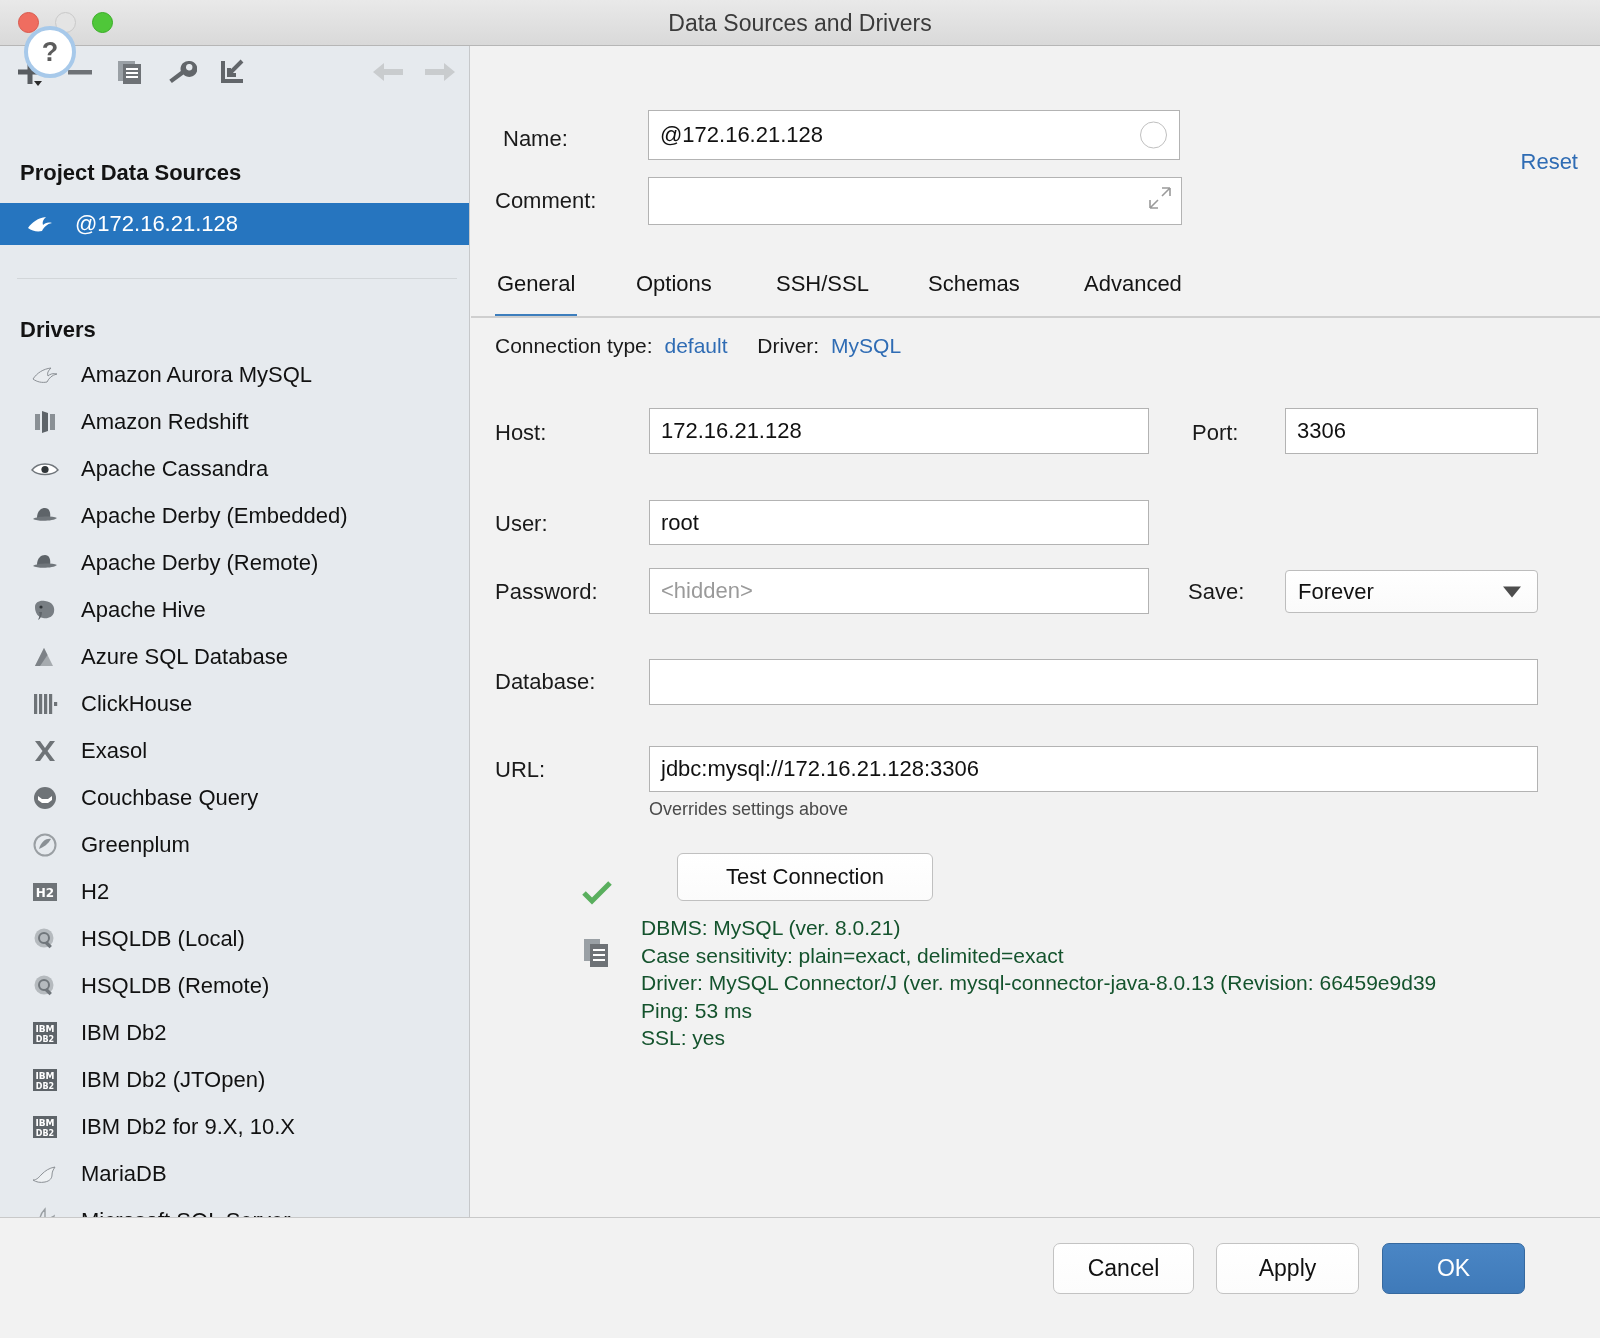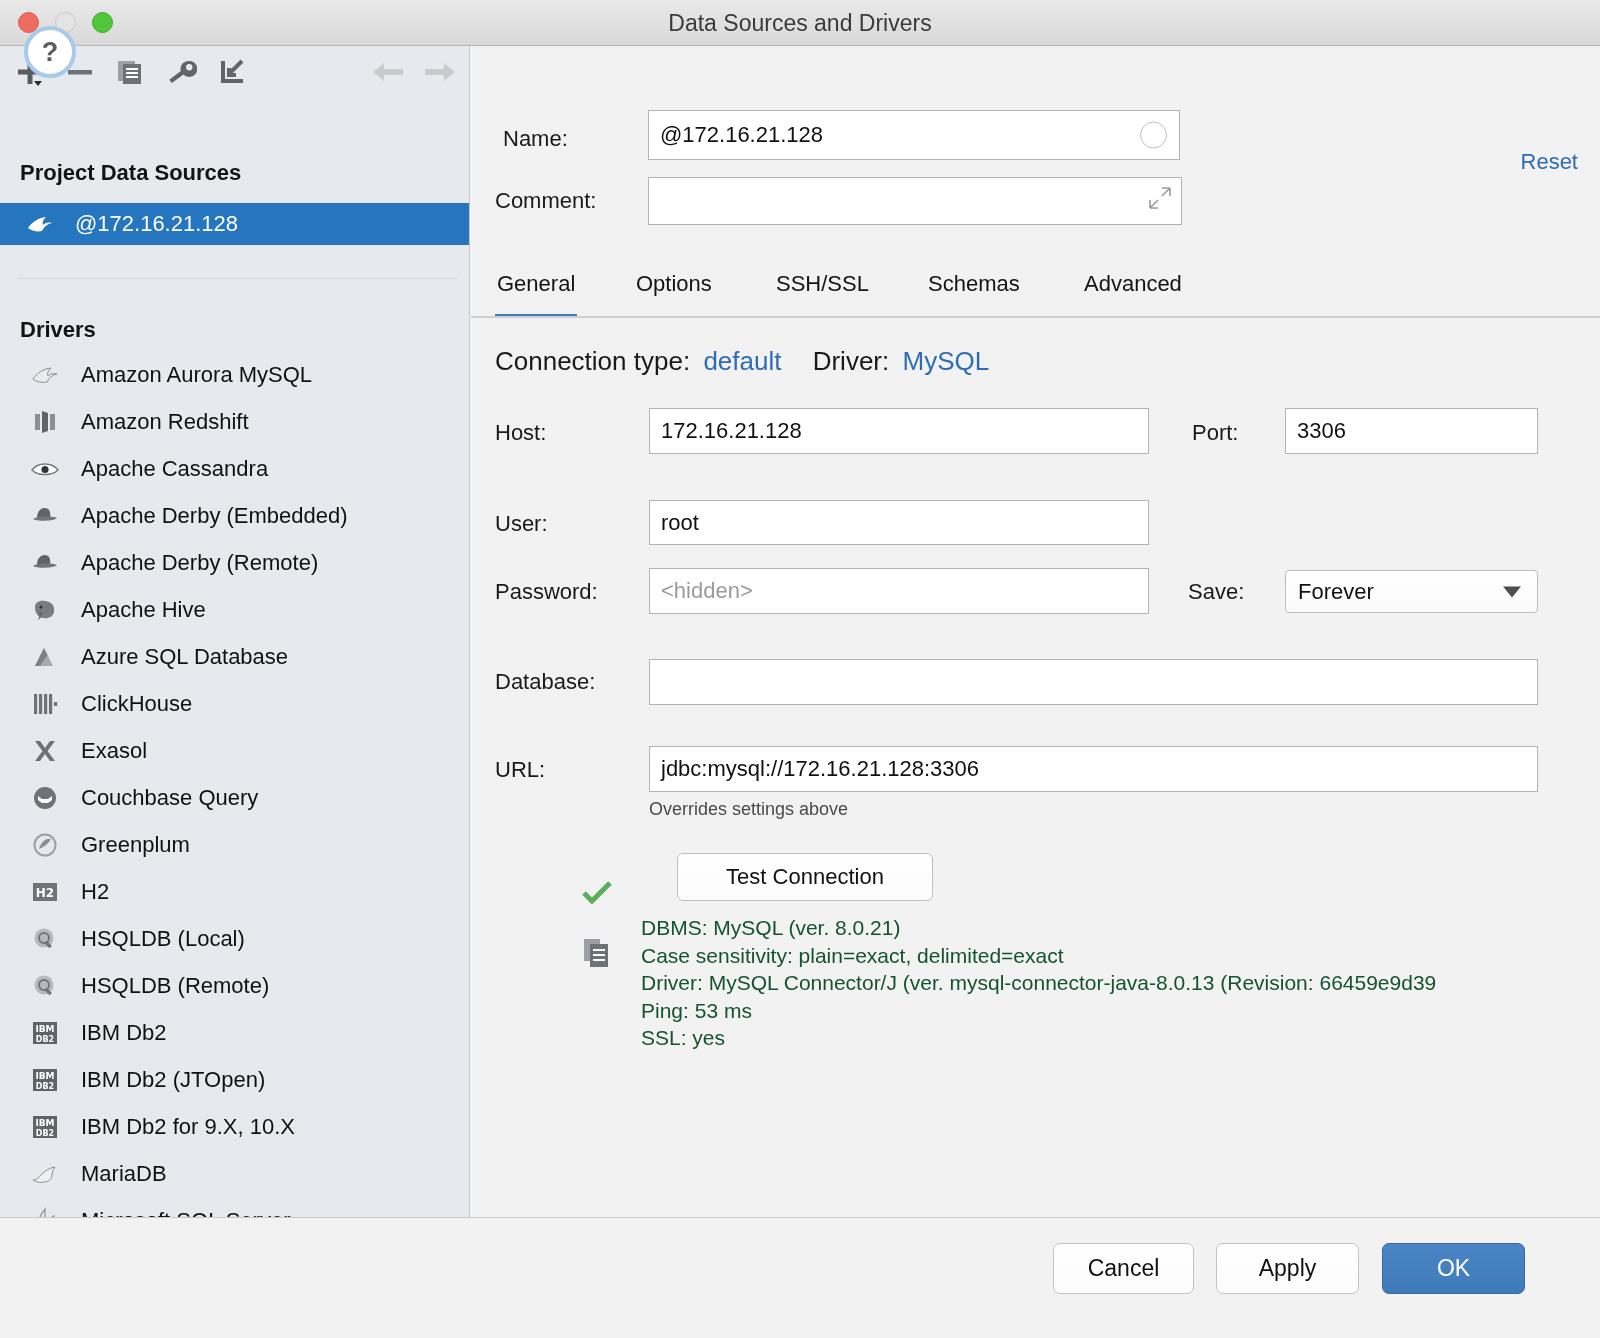--- a/index.html
+++ b/index.html
@@ -144,21 +144,21 @@
   }
   .tab-underline {
     position: absolute; bottom: 0; left: 0; right: 0; height: 4px;
     background: #3d7ebd;
   }
   .tabbar-line {
     position: absolute; left: 0; top: 270px; width: 1129px; height: 2px;
     background: #cfcfcf;
   }
 
-  .conn-line { position: absolute; top: 300px; font-size: 26px; color: #1a1a1a; }
+  .conn-line { position: absolute; top: 288px; font-size: 21px; color: #1a1a1a; }
   .lnk { color: #2f6cb4; }
 
   .hint {
     position: absolute; font-size: 18px; color: #4a4a4a;
   }
   .btn {
     position: absolute;
     background: linear-gradient(to bottom,#ffffff,#fbfbfb);
     border: 1px solid #c0c0c0; border-radius: 6px;
     font-size: 22px; color: #111;

